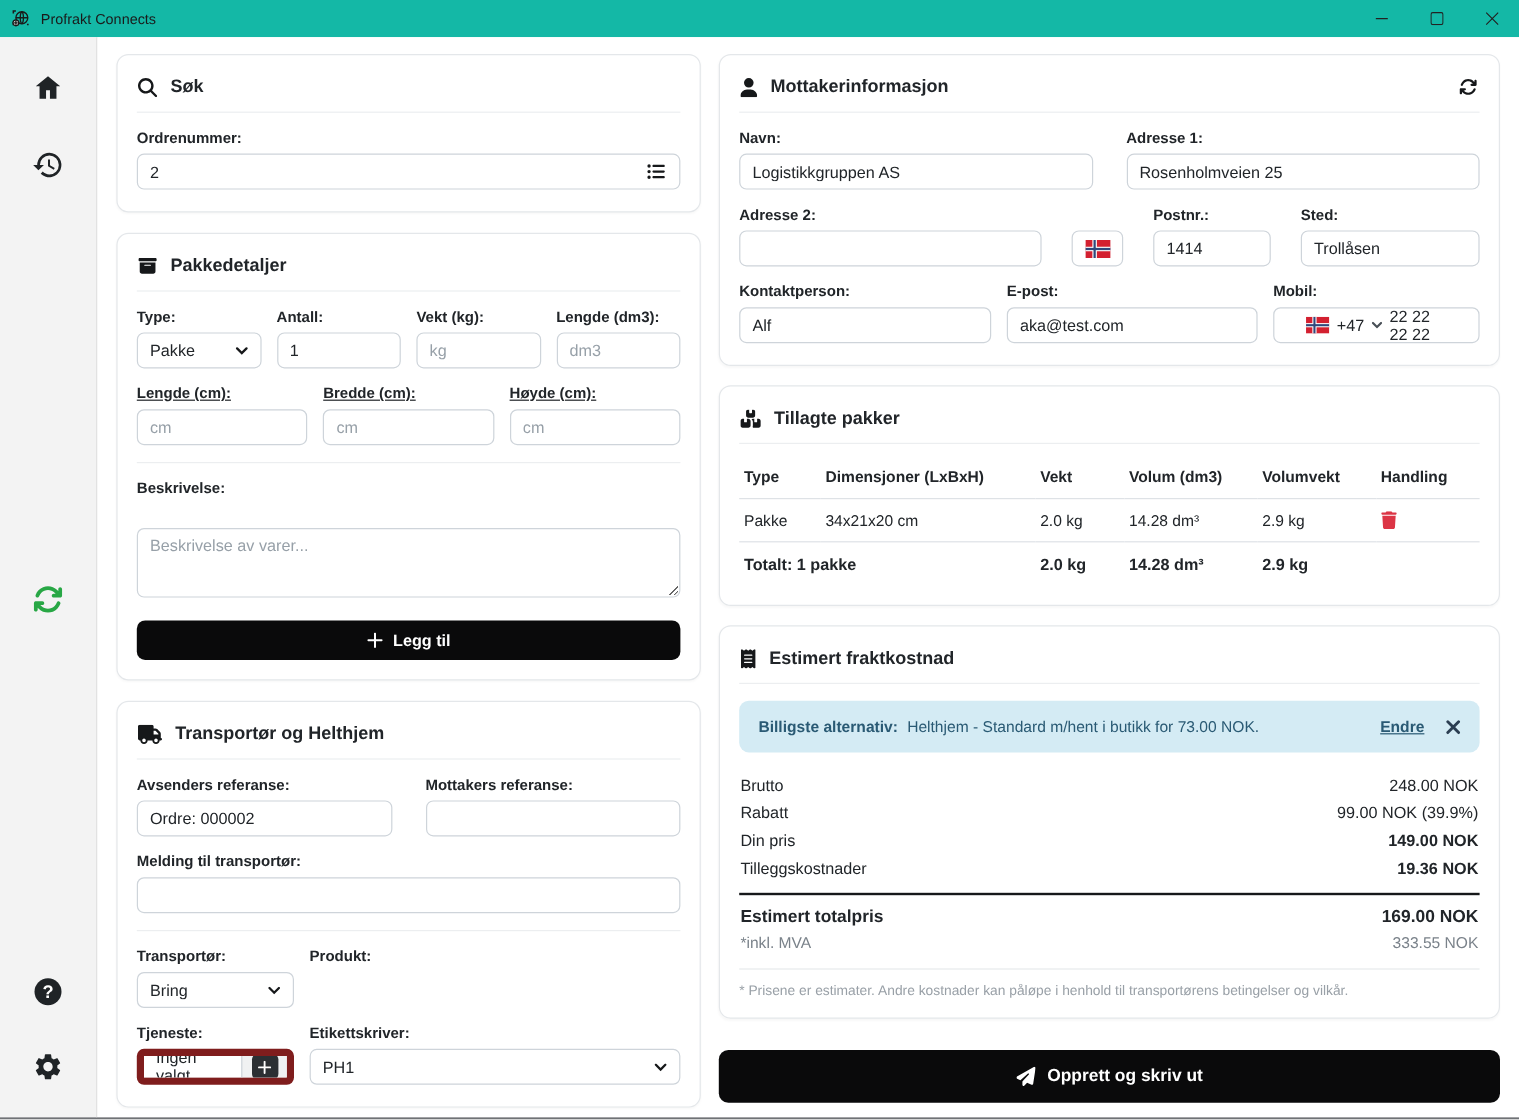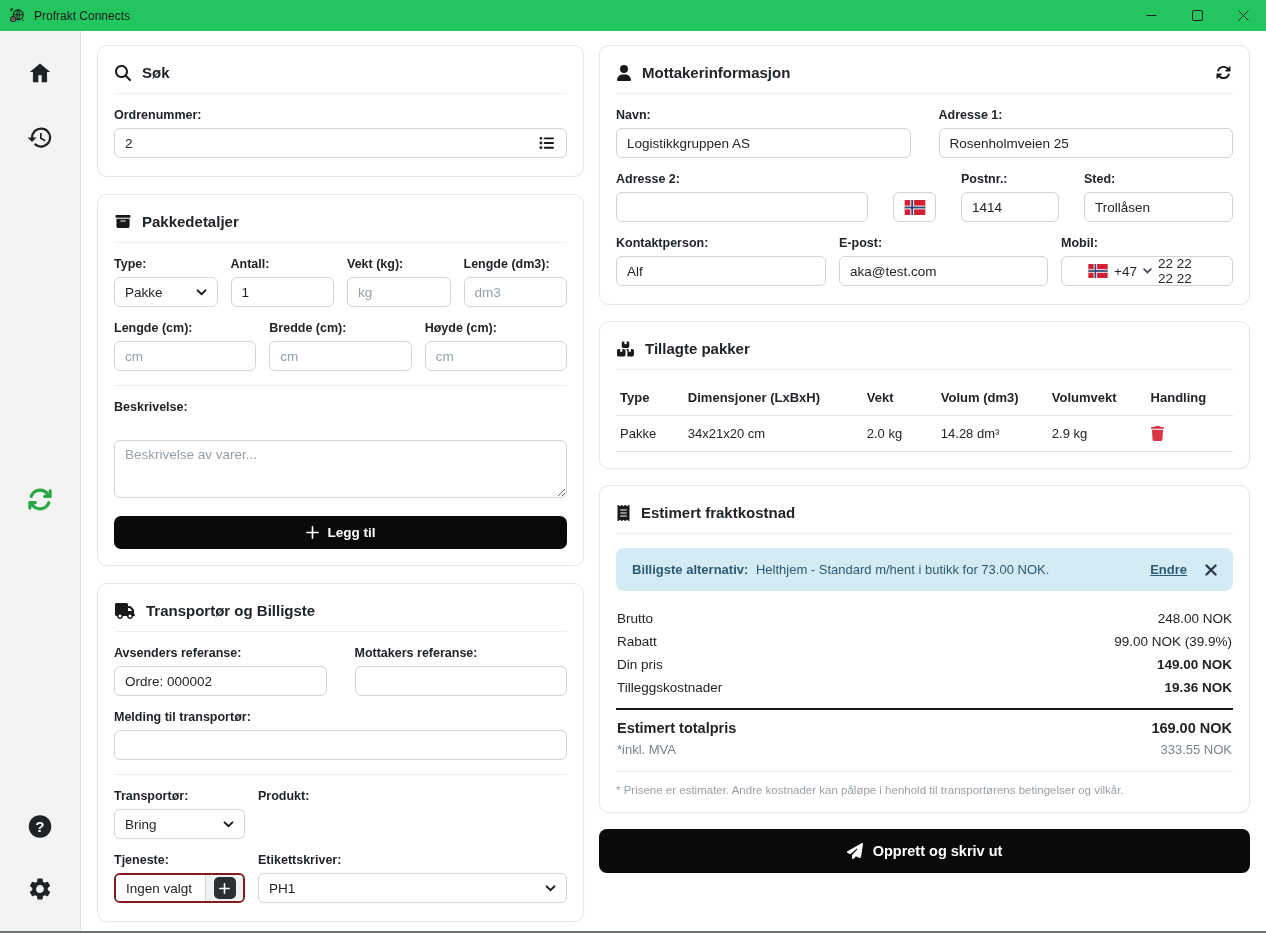--- a/index.html
+++ b/index.html
@@ -3,21 +3,21 @@
 <meta charset="utf-8">
 <style>
   * { margin:0; padding:0; box-sizing:border-box; }
   html,body { width:1266px; height:933px; overflow:hidden; }
   body { font-family:"Liberation Sans", sans-serif; color:#212529; background:#fff; }
 
   .app { width:1266px; height:933px; display:flex; flex-direction:column;
          border-bottom:2px solid #6f7276; }
 
   
-  .titlebar { height:31px; background:#22c55e; display:flex; align-items:center;
+  .titlebar { height:31px; background:#14b8a6; display:flex; align-items:center;
               padding-left:9px; flex:0 0 auto; }
   .app-icon { display:inline-flex; width:17px; height:17px; margin-right:8px; }
   .app-title { font-size:12px; color:#1a1a1a; }
   .win-controls { margin-left:auto; display:flex; height:100%; }
   .win-btn { width:46px; height:100%; border:none; background:transparent; display:flex;
              align-items:center; justify-content:center; cursor:pointer; color:#222; }
 
   
   .frame { flex:1; display:flex; min-height:0; }
   .sidebar { width:81px; background:#f3f3f3; border-right:1px solid #e2e2e2; position:relative; flex:0 0 auto; }
@@ -42,36 +42,36 @@
   .form-row:last-child { margin-bottom:2px; }
   input.control, .control-box, .select, textarea.control {
       width:100%; border:1px solid #ced4da; border-radius:6px; background:#fff;
       font-family:"Liberation Sans", sans-serif; font-size:13.5px; color:#212529; }
   input.control { height:30px; padding:4px 10px; }
   input.control::placeholder, textarea.control::placeholder { color:#97a0a8; }
   textarea.control { height:58px; padding:6px 10px; resize:both;margin-top:20px; }
   .select { height:30px; display:flex; align-items:center; padding:4px 10px; cursor:pointer; }
   .select .sel-text { flex:1; white-space:nowrap; overflow:hidden; }
   .grid-4 { display:grid; grid-template-columns:repeat(4,1fr); gap:13px; }
-  .grid-3 { display:grid; grid-template-columns:repeat(3,1fr); gap:13px; }
+  .grid-3 { display:grid; grid-template-columns:repeat(3,1fr); gap:13px;text-decoration:underline; }
   .grid-2 { display:grid; grid-template-columns:1fr 1fr; gap:28px; }
   .hr { border:none; border-top:1px solid #eceef0; margin:2px 0 14px 0; }
 
   .btn-black { width:100%; background:#0a0a0b; color:#fff; border:none; border-radius:7px;
                font-family:"Liberation Sans", sans-serif; font-weight:bold; font-size:13.5px;
                height:33px; display:flex; align-items:center; justify-content:center; gap:9px; cursor:pointer; }
 
   
   .input-icon-wrap { position:relative; }
   .input-icon-wrap input { padding-right:42px; }
   .input-trailing { position:absolute; right:12px; top:50%; transform:translateY(-50%);
                     background:transparent; border:none; cursor:pointer; display:flex; }
 
   
-  .service-group { display:flex; width:131px; border:2px solid #7f1d1d; border-radius:6px; overflow:hidden; height:30px; }
+  .service-group { display:flex; width:131px; border:6px solid #7f1d1d; border-radius:6px; overflow:hidden; height:30px; }
   .service-text { flex:1; display:flex; align-items:center; padding:0 10px; font-size:13.5px; background:#fff; }
   .service-add-wrap { width:38px; background:#f0f1f2; border-left:1px solid #ced4da;
                       display:flex; align-items:center; justify-content:center; }
   .service-add { width:22px; height:22px; background:#2b2f33; border:none; border-radius:5px; color:#fff;
                  font-size:15px; font-weight:bold; line-height:1; cursor:pointer; display:flex;
                  align-items:center; justify-content:center; }
 
   .carrier-grid { display:grid; grid-template-columns:131px 1fr; gap:13px; }
 
   
@@ -100,21 +100,21 @@
   .price-row .val.bold { font-weight:bold; }
   .price-divider { border:none; border-top:2px solid #16181a; margin:9px 0 8px 0; }
   .total-row { display:flex; justify-content:space-between; font-size:14.5px; font-weight:bold; padding:2px 1px 6px 1px; }
   .vat-row { display:flex; justify-content:space-between; font-size:13px; color:#7a828a; padding:0 1px; }
   .thin-divider { border:none; border-top:1px solid #e7eaec; margin:14px 0 12px 0; }
   .disclaimer { font-size:11.5px; color:#99a0a7; }
 
   .submit-btn { width:100%; height:44px; background:#0a0a0b; color:#fff; border:none; border-radius:8px;
                 font-family:"Liberation Sans", sans-serif; font-weight:bold; font-size:14.5px;
                 display:flex; align-items:center; justify-content:center; gap:10px; cursor:pointer;
-                }
+                margin-top:10px; }
 </style>
 </head>
 <body>
 
 <div class="app">
 
   <div class="titlebar">
     <span class="app-icon">
       <svg viewBox="0 0 24 24" width="17" height="17" fill="none" stroke="#1a1a1a" stroke-width="1.6">
         <circle cx="13" cy="11" r="7"></circle>
@@ -281,21 +281,21 @@
           </button>
         </div>
 
         <div class="card">
           <div class="card-header">
             <span class="icon">
               <svg width="20" height="16" viewBox="0 0 640 512" fill="#16181a">
                   <path d="M48 0C21.5 0 0 21.5 0 48V368c0 26.5 21.5 48 48 48H64c0 53 43 96 96 96s96-43 96-96H384c0 53 43 96 96 96s96-43 96-96h32c17.7 0 32-14.3 32-32s-14.3-32-32-32V288 256 237.3c0-17-6.7-33.3-18.7-45.3L512 114.7c-12-12-28.3-18.7-45.3-18.7H416V48c0-26.5-21.5-48-48-48H48zM416 160h50.7L544 237.3V256H416V160zM112 416a48 48 0 1 1 96 0 48 48 0 1 1 -96 0zm368-48a48 48 0 1 1 0 96 48 48 0 1 1 0-96z"></path>
                 </svg>
             </span>
-            <span class="card-title">Transportør og Billigste</span>
+            <span class="card-title">Transportør og Helthjem</span>
           </div>
 
           <div class="grid-2 form-row">
             <div>
               <label class="field-label">Avsenders referanse:</label>
               <input class="control" value="Ordre: 000002" style="">
             </div>
             <div>
               <label class="field-label">Mottakers referanse:</label>
               <input class="control" value="" style="">
@@ -487,20 +487,27 @@
                 <td>
                   <button style="background:transparent;border:none;cursor:pointer;display:flex;padding:0;">
                     <span class="icon">
                       <svg width="13" height="15" viewBox="0 0 448 512" fill="#dc3545">
                           <path d="M135.2 17.7L128 32H32C14.3 32 0 46.3 0 64S14.3 96 32 96H416c17.7 0 32-14.3 32-32s-14.3-32-32-32H320l-7.2-14.3C307.4 6.8 296.3 0 284.2 0H163.8c-12.1 0-23.2 6.8-28.6 17.7zM416 128H32L53.2 467c1.6 25.3 22.6 45 47.9 45H346.9c25.3 0 46.3-19.7 47.9-45L416 128z"></path>
                         </svg>
                     </span>
                   </button>
                 </td>
               </tr>
+              <tr class="total">
+                <td colspan="2">Totalt: 1 pakke</td>
+                <td>2.0 kg</td>
+                <td>14.28 dm³</td>
+                <td>2.9 kg</td>
+                <td></td>
+              </tr>
             </tbody>
           </table>
         </div>
 
         <div class="card">
           <div class="card-header">
             <span class="icon">
               <svg width="13" height="16" viewBox="0 0 384 512" fill="#16181a">
                   <path d="M14 2.2C22.5-1.7 32.5-.3 39.6 5.8L80 40.4 120.4 5.8c9-7.7 22.3-7.7 31.2 0L192 40.4 232.4 5.8c9-7.7 22.2-7.7 31.2 0L304 40.4 344.4 5.8c7.1-6.1 17.1-7.5 25.6-3.6s14 12.4 14 21.8V488c0 9.4-5.5 17.9-14 21.8s-18.5 2.5-25.6-3.6L304 471.6l-40.4 34.6c-9 7.7-22.2 7.7-31.2 0L192 471.6l-40.4 34.6c-9 7.7-22.3 7.7-31.2 0L80 471.6 39.6 506.2c-7.1 6.1-17.1 7.5-25.6 3.6S0 497.4 0 488V24C0 14.6 5.5 6.1 14 2.2zM96 144c-8.8 0-16 7.2-16 16s7.2 16 16 16H288c8.8 0 16-7.2 16-16s-7.2-16-16-16H96zM80 352c0 8.8 7.2 16 16 16H288c8.8 0 16-7.2 16-16s-7.2-16-16-16H96c-8.8 0-16 7.2-16 16zM96 240c-8.8 0-16 7.2-16 16s7.2 16 16 16H288c8.8 0 16-7.2 16-16s-7.2-16-16-16H96z"></path>
                 </svg>

